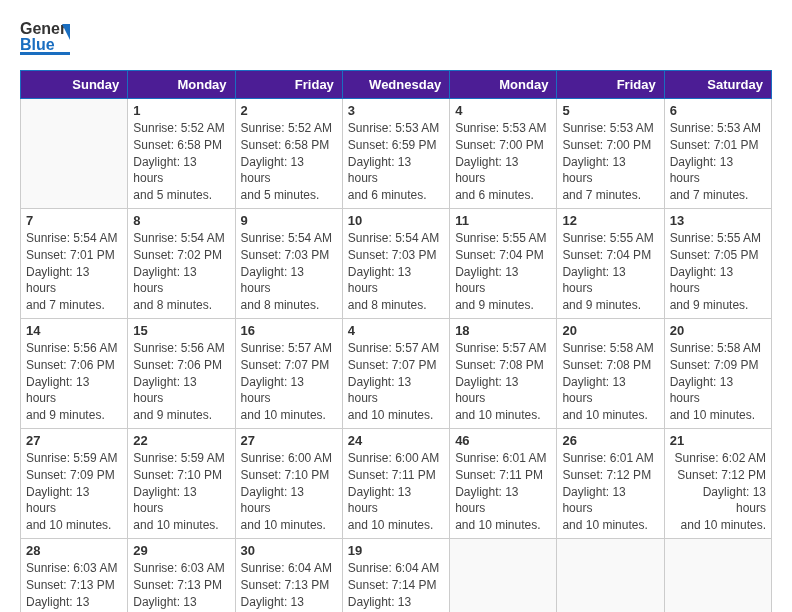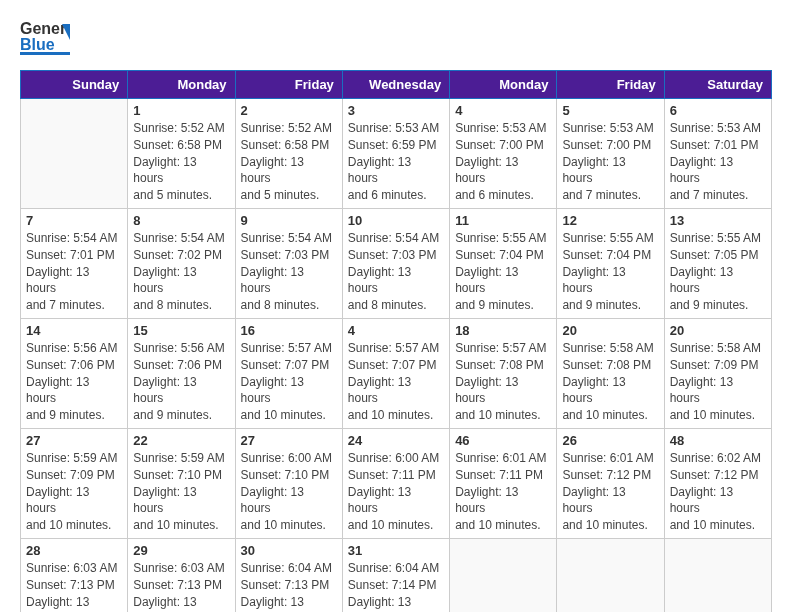--- a/index.html
+++ b/index.html
@@ -293,22 +293,22 @@
 and 10 minutes.</div>
           </td>
           <td>
             <span class="day-num">26</span>
             <div class="day-info" style="white-space: pre-line;">Sunrise: 6:01 AM
 Sunset: 7:12 PM
 Daylight: 13 hours
 and 10 minutes.</div>
           </td>
           <td>
-            <span class="day-num">48</span>
-            <div class="day-info" style="white-space: pre-line;">Sunrise: 6:02 AM
+            <span class="day-num">21</span>
+            <div class="day-info" style="white-space: pre-line; text-align: right;">Sunrise: 6:02 AM
 Sunset: 7:12 PM
 Daylight: 13 hours
 and 10 minutes.</div>
           </td>
         </tr>
         <tr>
           <td>
             <span class="day-num">28</span>
             <div class="day-info" style="white-space: pre-line;">Sunrise: 6:03 AM
 Sunset: 7:13 PM
@@ -323,21 +323,21 @@
 and 9 minutes.</div>
           </td>
           <td>
             <span class="day-num">30</span>
             <div class="day-info" style="white-space: pre-line;">Sunrise: 6:04 AM
 Sunset: 7:13 PM
 Daylight: 13 hours
 and 9 minutes.</div>
           </td>
           <td>
-            <span class="day-num">31</span>
+            <span class="day-num">19</span>
             <div class="day-info" style="white-space: pre-line;">Sunrise: 6:04 AM
 Sunset: 7:14 PM
 Daylight: 13 hours
 and 9 minutes.</div>
           </td>
           <td class="empty-cell"></td>
           <td class="empty-cell"></td>
           <td class="empty-cell"></td>
         </tr>
       </tbody>

